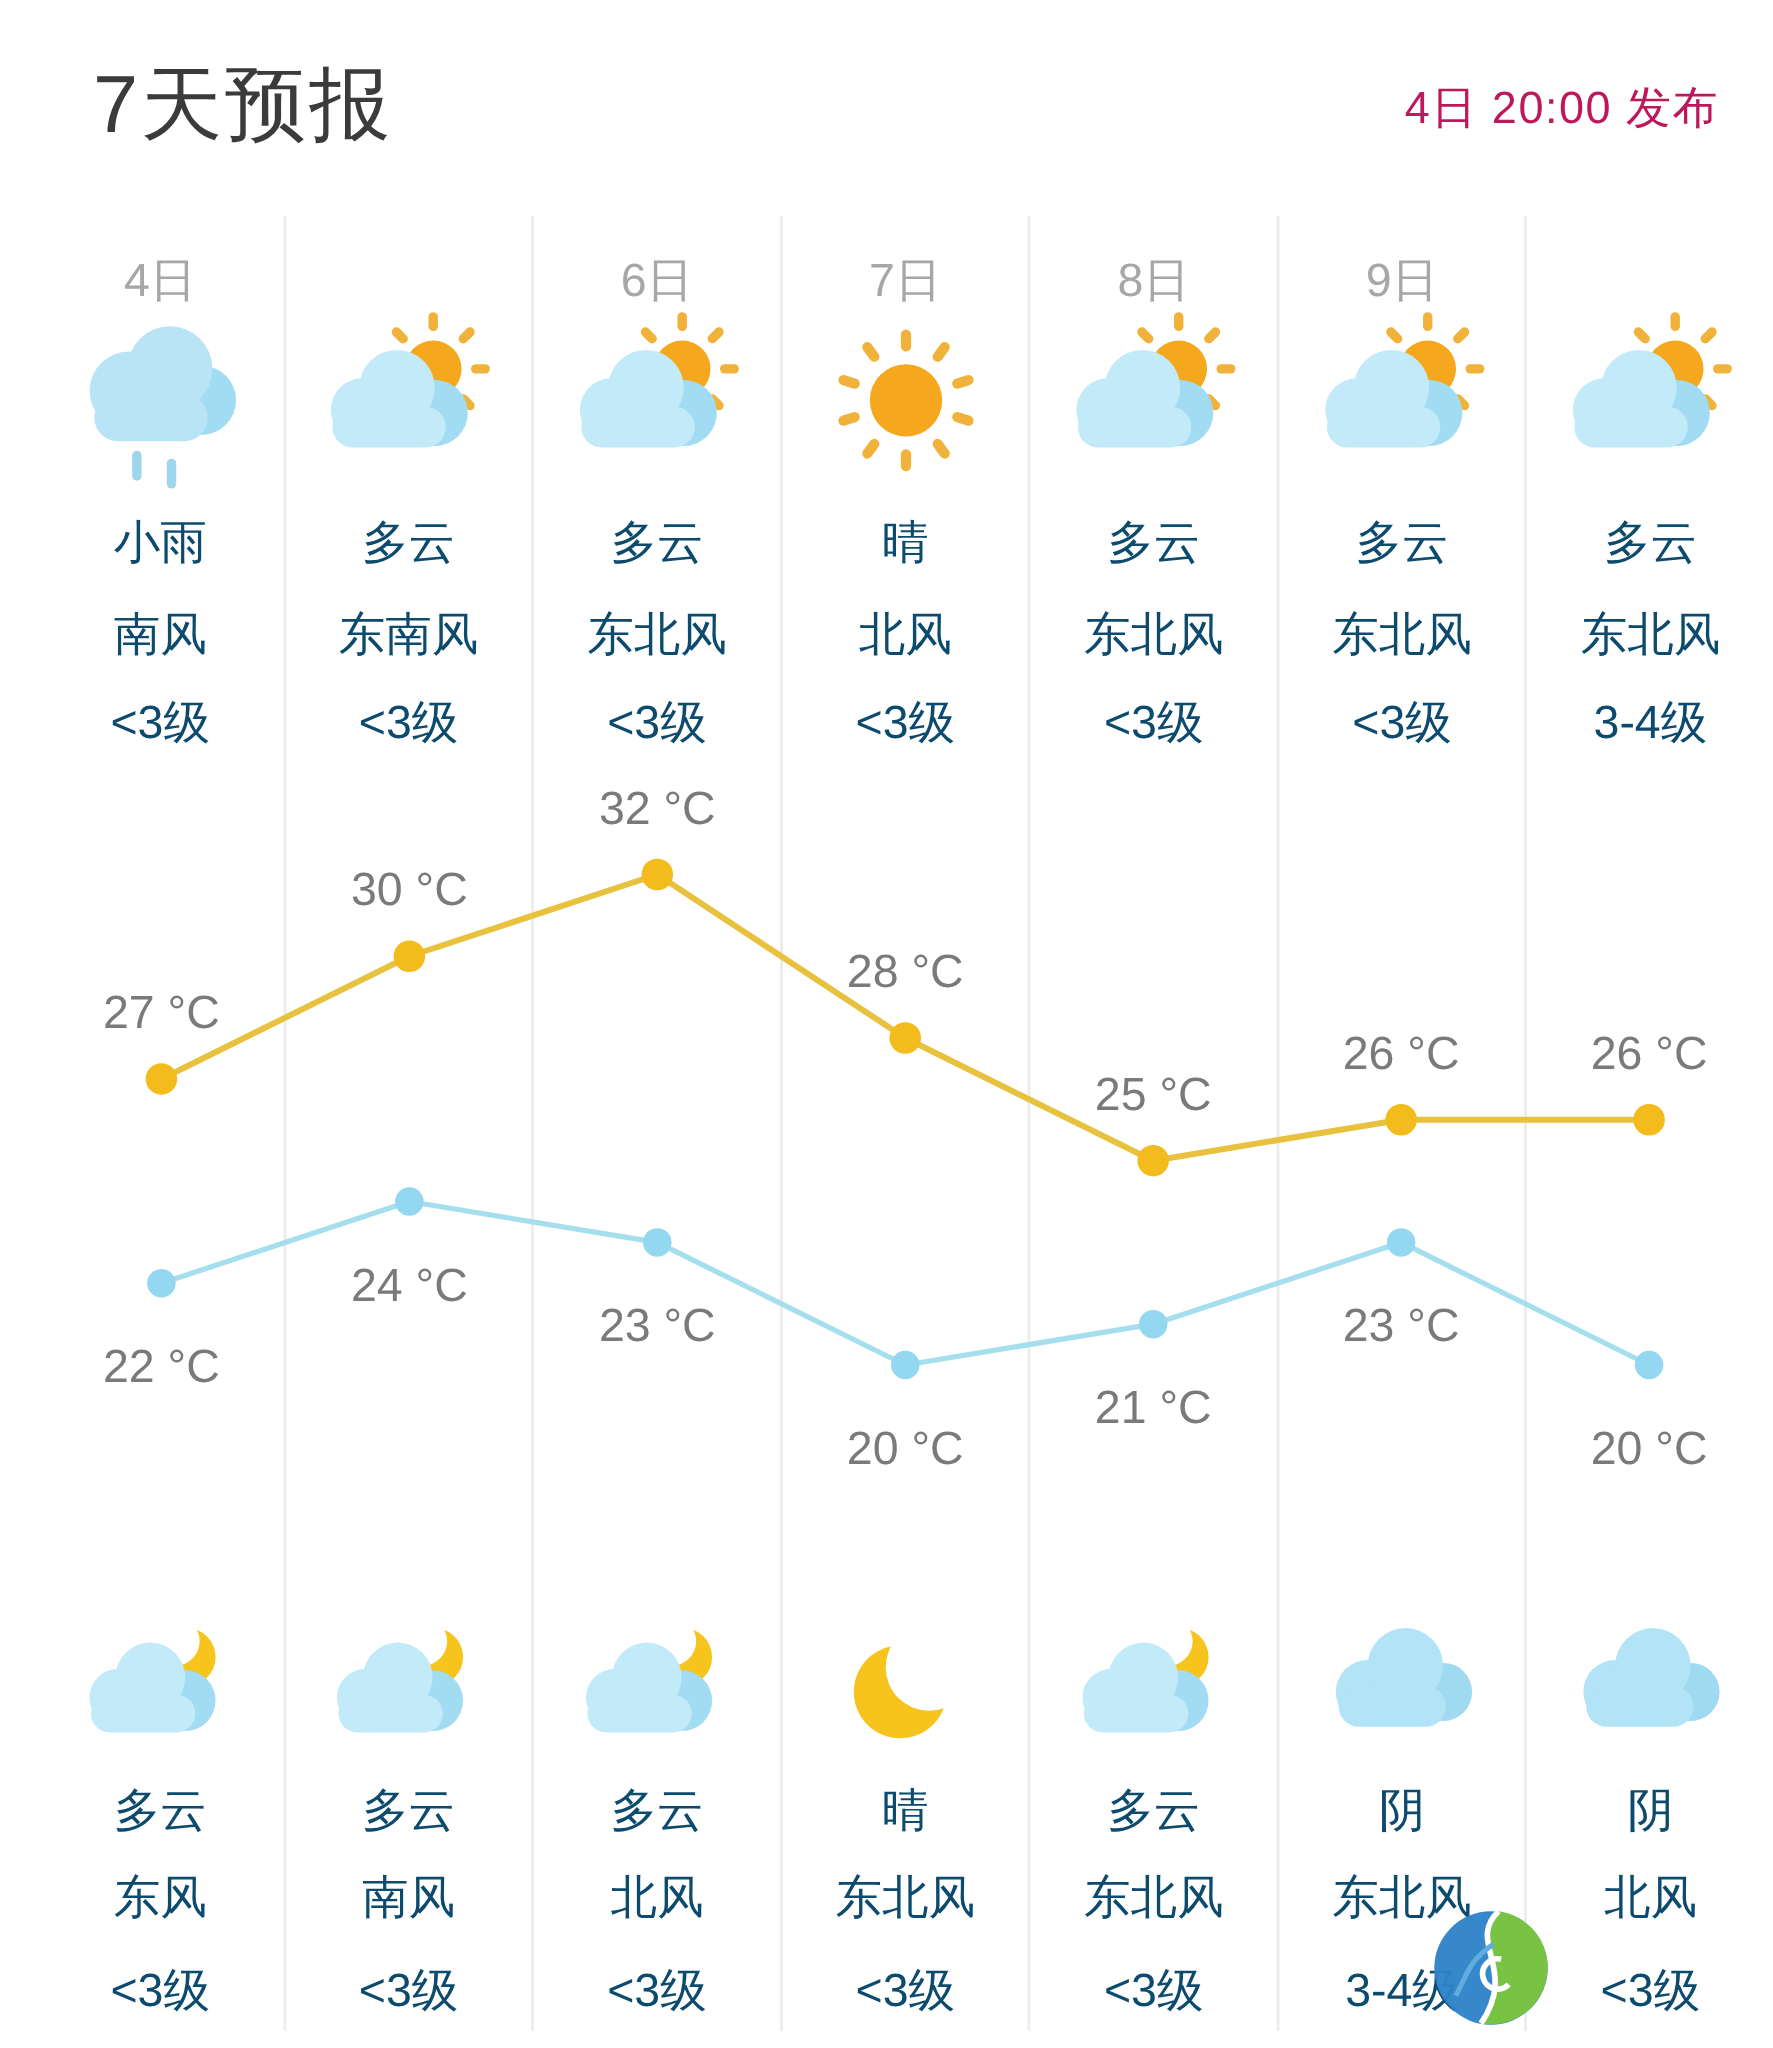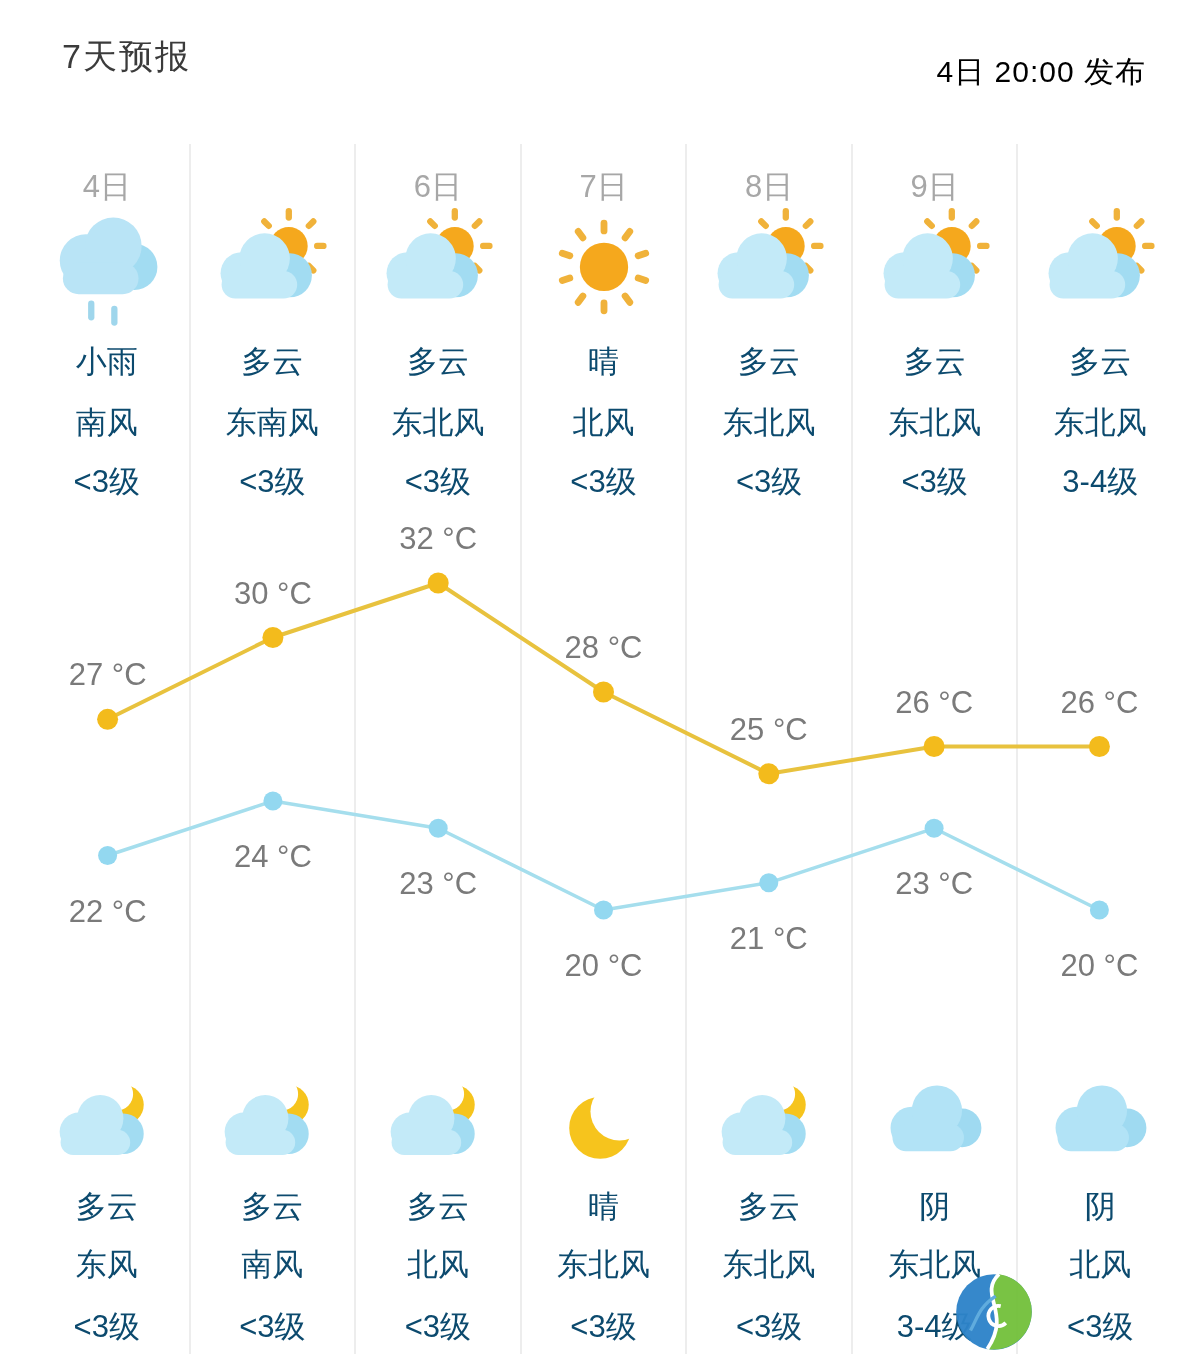--- a/index.html
+++ b/index.html
@@ -1,25 +1,25 @@
 <!DOCTYPE html>
 <html><head>
 <meta charset="utf-8">
 <style>
   html,body{margin:0;padding:0;background:#fff;}
   .app{
     position:relative;width:1182px;height:1365px;background:#ffffff;overflow:hidden;
     font-family:"Liberation Sans","DejaVu Sans",sans-serif;
   }
   .title{
-    position:absolute;left:62px;top:34px;font-size:34px;font-weight:500;
+    position:absolute;left:62px;top:34px;font-size:54px;font-weight:500;
     color:#3b3b3b;letter-spacing:2px;
   }
   .published{
-    position:absolute;right:36px;top:52px;font-size:30px;color:#000000;letter-spacing:1px;
+    position:absolute;right:36px;top:52px;font-size:30px;color:#be185d;letter-spacing:1px;
   }
   .columns{
     position:absolute;left:25px;top:144px;width:1157px;height:1210px;display:flex;
   }
   .col{
     position:relative;flex:1 1 0;box-sizing:border-box;border-right:2px solid #ededed;
   }
   .col:last-child{border-right:none;}
   .day-label{
     position:absolute;top:22px;width:100%;text-align:center;

